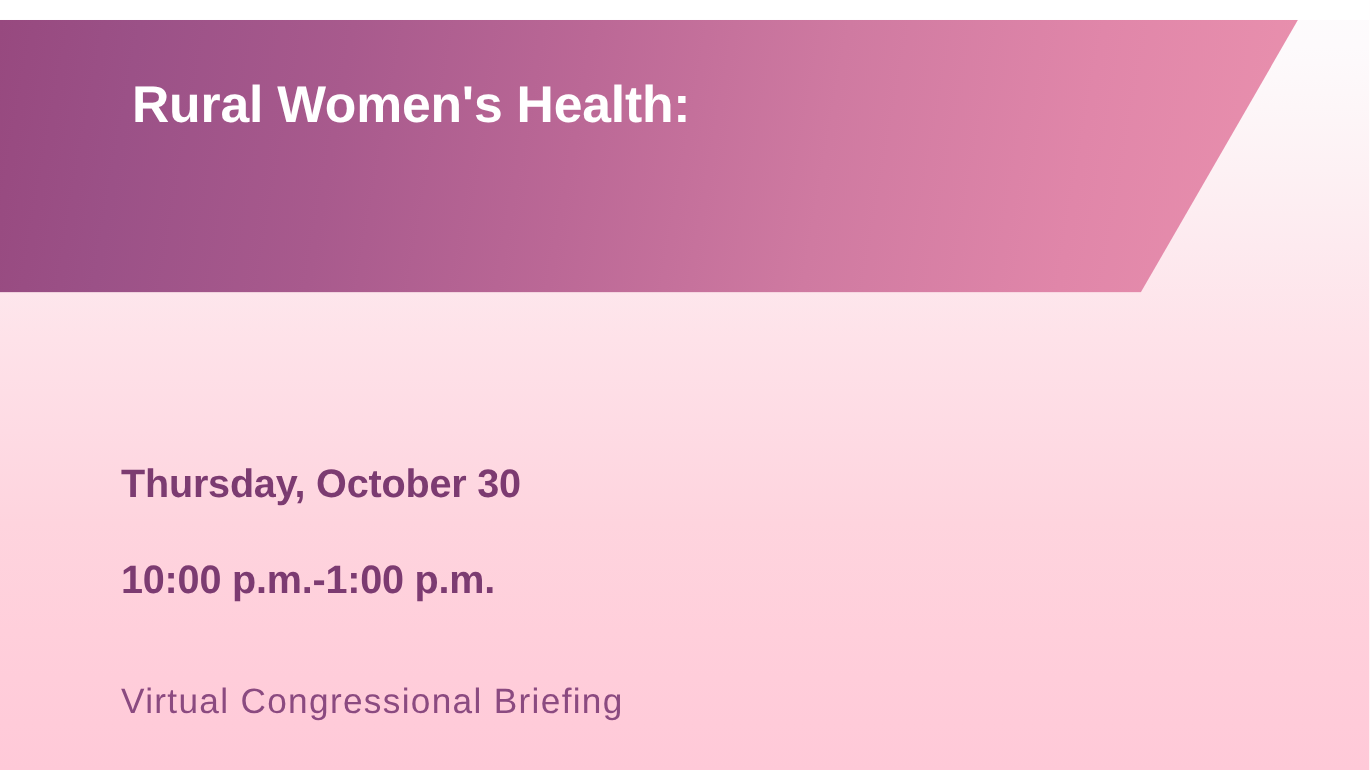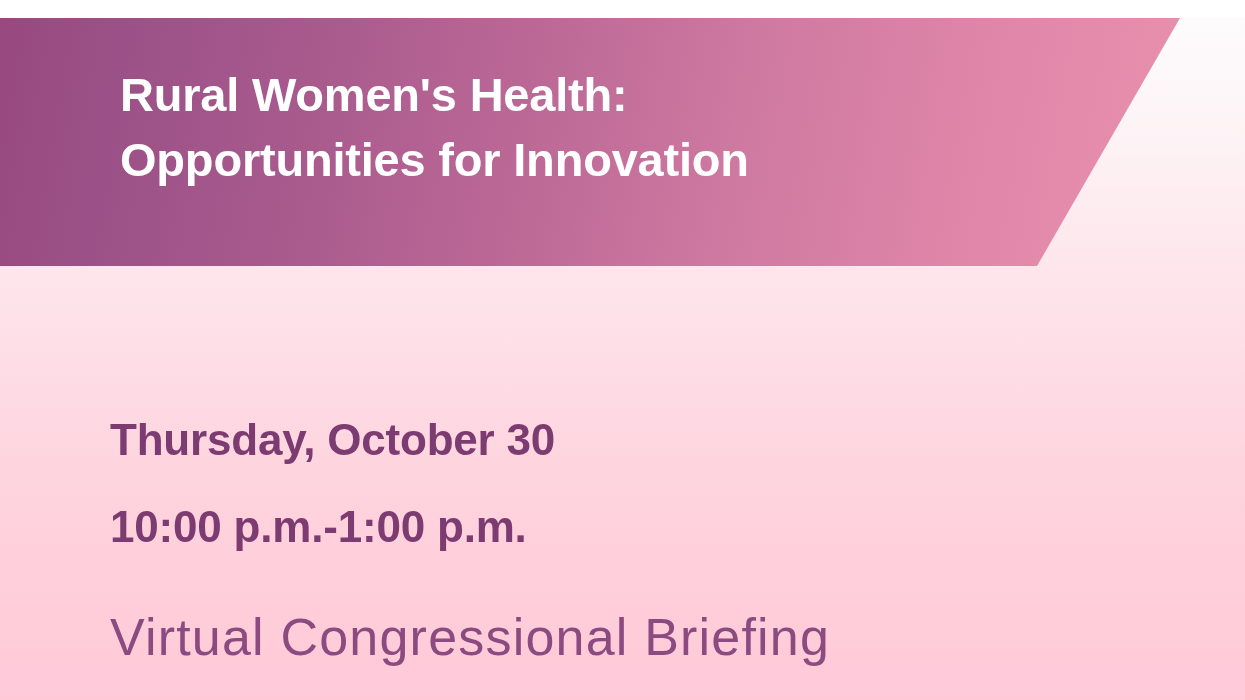--- a/index.html
+++ b/index.html
@@ -84,50 +84,49 @@
     position: absolute;
     left: 110px;
     top: 396px;
     width: 1020px;
   }
 
   .detail-line-strong {
     color: #7c3b71;
     font-family: "Liberation Sans", sans-serif;
     font-weight: bold;
-    font-size: 44px;
+    font-size: 36px;
     line-height: 87px;
     letter-spacing: -0.2px;
     white-space: nowrap;
   }
 
   #event-type {
     position: absolute;
     left: 110px;
     top: 602px;
     color: #8b4a80;
     font-family: "Liberation Sans", sans-serif;
     font-weight: normal;
-    font-size: 52px;
+    font-size: 32px;
     line-height: 70px;
     letter-spacing: 1.2px;
     white-space: nowrap;
   }
 </style>
 </head>
 <body>
 
 <div id="event-card">
 
   <div id="top-spacer"></div>
 
   <div id="title-banner">
     <div id="title-block">
       <div class="title-line">Rural Women's Health:</div>
-      <div class="title-line">Opportunities for Innovation</div>
     </div>
   </div>
 
   <div id="details-block">
     <div class="detail-line-strong">Thursday, October 30</div>
     <div class="detail-line-strong">10:00 p.m.-1:00 p.m.</div>
   </div>
 
   <div id="event-type">Virtual Congressional Briefing</div>
 

